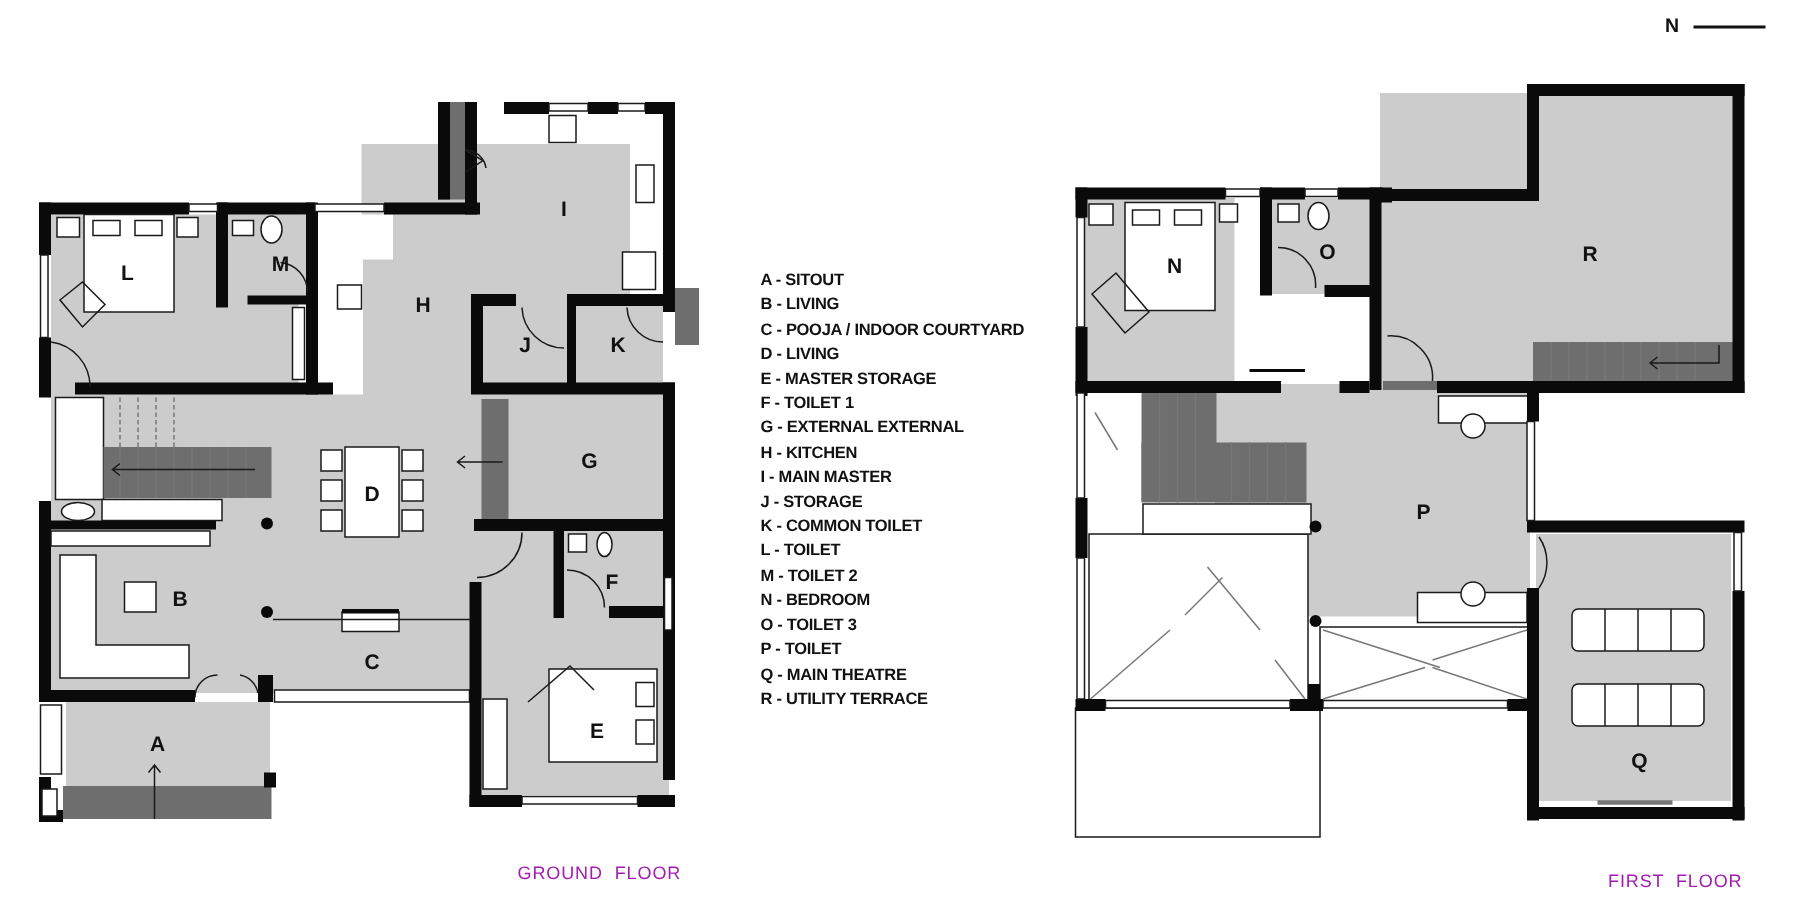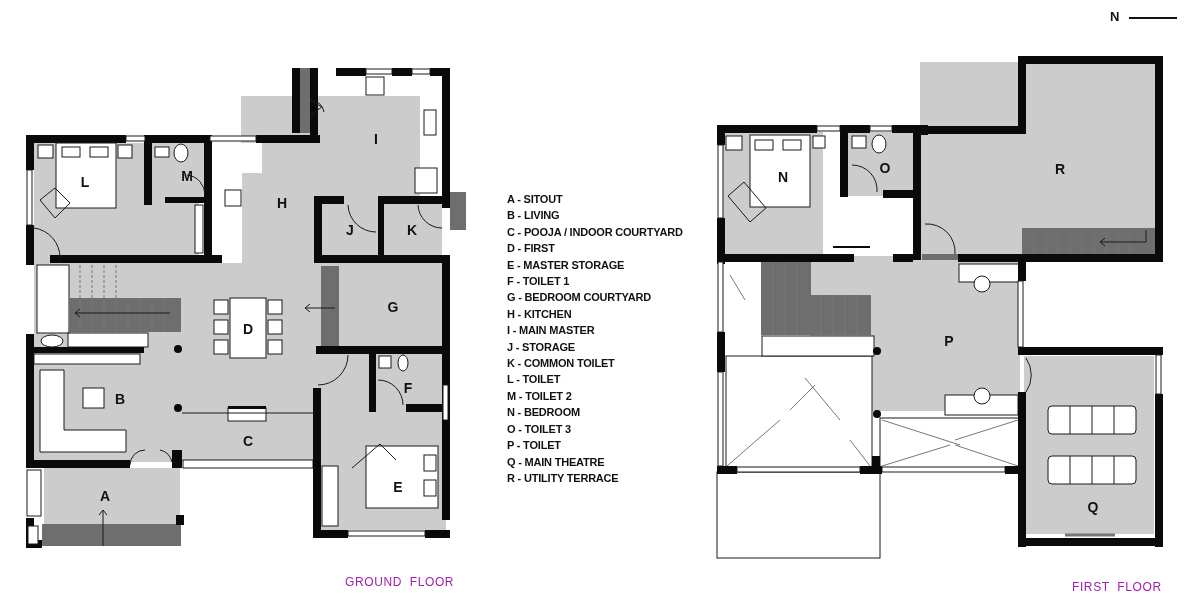--- a/index.html
+++ b/index.html
@@ -6,21 +6,21 @@
   body { width: 1200px; height: 608px; position: relative; overflow: hidden; font-family: "Liberation Sans", sans-serif; }
   svg { position: absolute; left: 0; top: 0; }
   .wall { fill: #0a0a0a; }
   .room { fill: #cccccc; }
   .white { fill: #ffffff; }
   .stair { fill: #6e6e6e; }
   .thin { stroke: #1a1a1a; stroke-width: 1; fill: none; }
   .thinw { stroke: #1a1a1a; stroke-width: 1; fill: #ffffff; }
   .grey-line { stroke: #777; stroke-width: 1; fill: none; }
   .lbl { font-family: "Liberation Sans", sans-serif; font-weight: bold; font-size: 14px; fill: #111; text-anchor: middle; dominant-baseline: middle; }
-  .legend { position: absolute; left: 507px; top: 179px; font-family: "Liberation Sans", sans-serif; font-weight: bold; font-size: 11px; color: #111; line-height: 16.4px; letter-spacing: -0.2px; margin-top: 12px; }
+  .legend { position: absolute; left: 507px; top: 179px; font-family: "Liberation Sans", sans-serif; font-weight: bold; font-size: 11px; color: #111; line-height: 16.4px; letter-spacing: -0.2px; }
   .legend div { white-space: nowrap; }
   .floor-title { position: absolute; font-family: "Liberation Sans", sans-serif; font-size: 12px; color: #a21caf; letter-spacing: 0.6px; }
   .north { position: absolute; left: 1110px; top: 9px; font-family: "Liberation Sans", sans-serif; font-weight: bold; font-size: 13px; color: #111; }
   .north-line { position: absolute; left: 1129px; top: 17px; width: 48px; height: 2px; background: #111; }
 </style>
 </head>
 <body>
 
 <svg width="1200" height="608" viewBox="0 0 1200 608">
 
@@ -310,24 +310,24 @@
   </g>
 </svg>
 
 <div class="north">N</div>
 <div class="north-line"></div>
 
 <div class="legend">
   <div>A - SITOUT</div>
   <div>B - LIVING</div>
   <div>C - POOJA / INDOOR COURTYARD</div>
-  <div>D - FIRST</div>
+  <div>D - LIVING</div>
   <div>E - MASTER STORAGE</div>
   <div>F - TOILET 1</div>
-  <div>G - BEDROOM COURTYARD</div>
+  <div>G - EXTERNAL EXTERNAL</div>
   <div>H - KITCHEN</div>
   <div>I - MAIN MASTER</div>
   <div>J - STORAGE</div>
   <div>K - COMMON TOILET</div>
   <div>L - TOILET</div>
   <div>M - TOILET 2</div>
   <div>N - BEDROOM</div>
   <div>O - TOILET 3</div>
   <div>P - TOILET</div>
   <div>Q - MAIN THEATRE</div>

